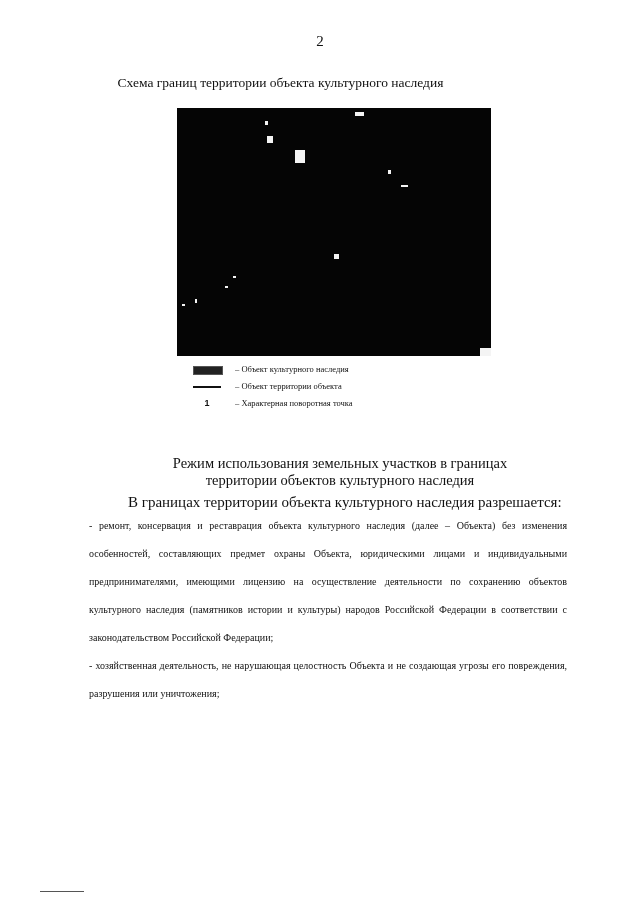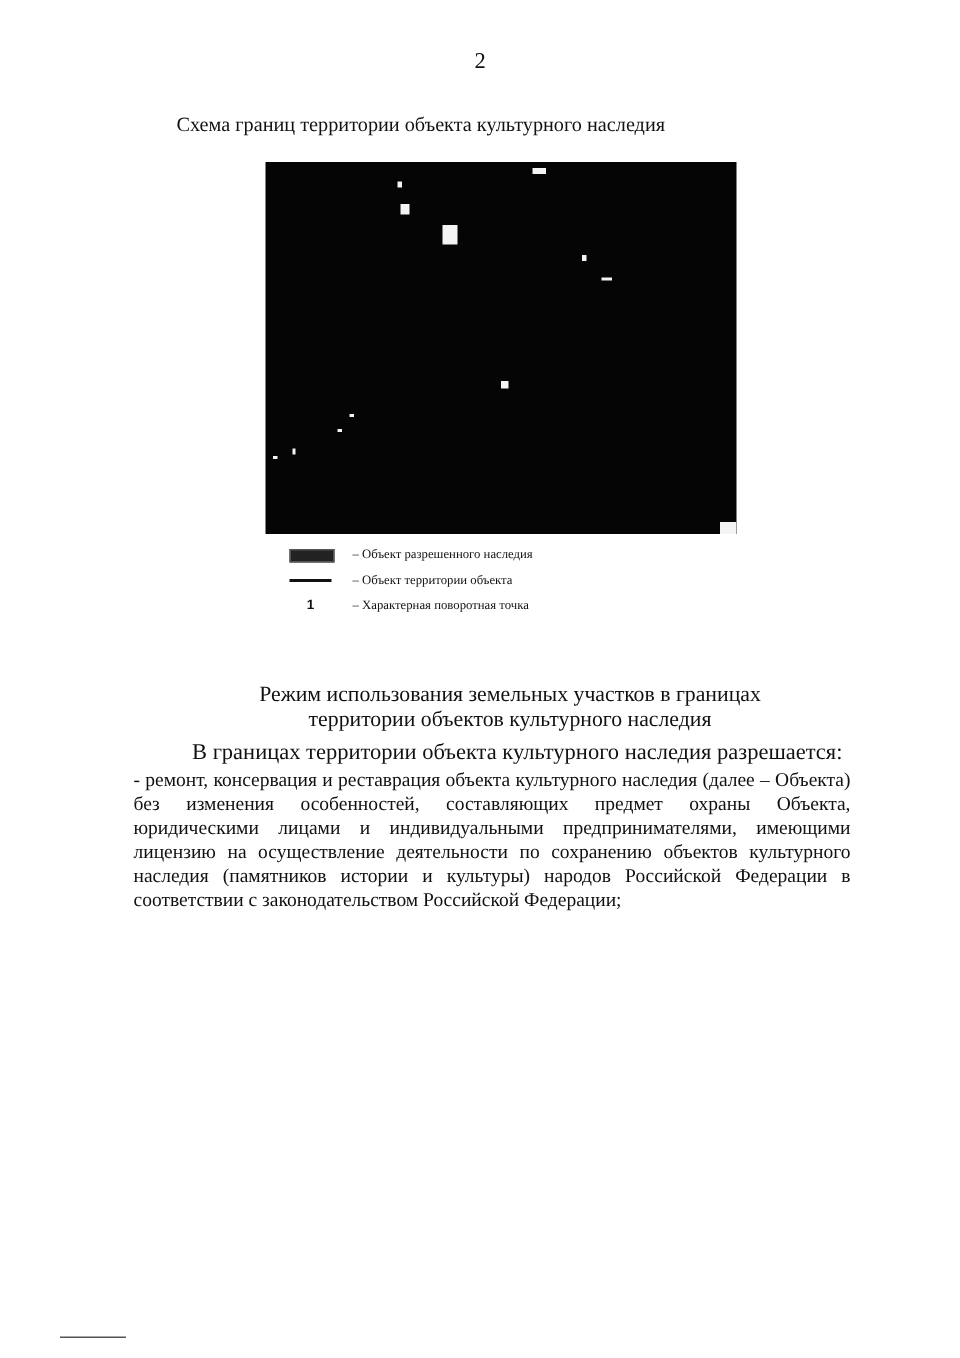--- a/index.html
+++ b/index.html
@@ -11,21 +11,21 @@
   .map .dot { position: absolute; background: #f4f4f4; }
   .legend { position: absolute; left: 193px; top: 364px; font-size: 8.5px; }
   .legend-row { position: relative; height: 17px; }
   .legend-sym { position: absolute; left: 0; width: 28px; }
   .legend-text { position: absolute; left: 42px; top: 0; white-space: nowrap; }
   .sym-object { top: 2px; height: 7px; background: #222; border: 1px solid #555; }
   .sym-border { top: 5px; height: 2px; background: #111; }
   .sym-point { top: 0; text-align: center; font-family: "Liberation Sans", sans-serif; font-size: 9px; font-weight: bold; }
   .section-title { position: absolute; top: 443px; left: 0; width: 680px; text-align: center; font-size: 14.5px; line-height: 17px; }
   .intro { position: absolute; top: 494px; left: 128px; font-size: 15px; }
-  .body-text { position: absolute; left: 89px; top: 512px; width: 478px; font-size: 13px; line-height: 16px; text-align: justify; }
+  .body-text { position: absolute; left: 89px; top: 512px; width: 478px; font-size: 10px; line-height: 28px; text-align: justify; }
   .body-text p { margin: 0; text-align-last: left; }
   .footnote-rule { position: absolute; left: 40px; top: 891px; width: 44px; height: 1px; background: #555; }
 </style>
 </head>
 <body>
 
 <div class="page-number">2</div>
 
 <div class="map-title">Схема границ территории объекта культурного наследия</div>
 
@@ -40,35 +40,36 @@
   <div class="dot" style="left:56px;top:168px;width:3px;height:2px;"></div>
   <div class="dot" style="left:48px;top:178px;width:3px;height:2px;"></div>
   <div class="dot" style="left:18px;top:191px;width:2px;height:4px;"></div>
   <div class="dot" style="left:5px;top:196px;width:3px;height:2px;"></div>
   <div class="dot" style="left:303px;top:240px;width:11px;height:8px;"></div>
 </div>
 
 <div class="legend">
   <div class="legend-row">
     <div class="legend-sym sym-object"></div>
-    <span class="legend-text">– Объект разрешенного наследия</span>
+    <span class="legend-text">– Объект культурного наследия</span>
   </div>
   <div class="legend-row">
     <div class="legend-sym sym-border"></div>
     <span class="legend-text">– Объект территории объекта</span>
   </div>
   <div class="legend-row">
     <div class="legend-sym sym-point">1</div>
     <span class="legend-text">– Характерная поворотная точка</span>
   </div>
 </div>
 
 <div class="section-title">
   <div style="width:390px;margin:12px auto;">Режим использования земельных участков в границах территории объектов культурного наследия</div>
 </div>
 
 <div class="intro">В границах территории объекта культурного наследия разрешается:</div>
 
 <div class="body-text">
   <p>- ремонт, консервация и реставрация объекта культурного наследия (далее – Объекта) без изменения особенностей, составляющих предмет охраны Объекта, юридическими лицами и индивидуальными предпринимателями, имеющими лицензию на осуществление деятельности по сохранению объектов культурного наследия (памятников истории и культуры) народов Российской Федерации в соответствии с законодательством Российской Федерации;</p>
+  <p>- хозяйственная деятельность, не нарушающая целостность Объекта и не создающая угрозы его повреждения, разрушения или уничтожения;</p>
 </div>
 
 <div class="footnote-rule"></div>
 
 </body></html>

